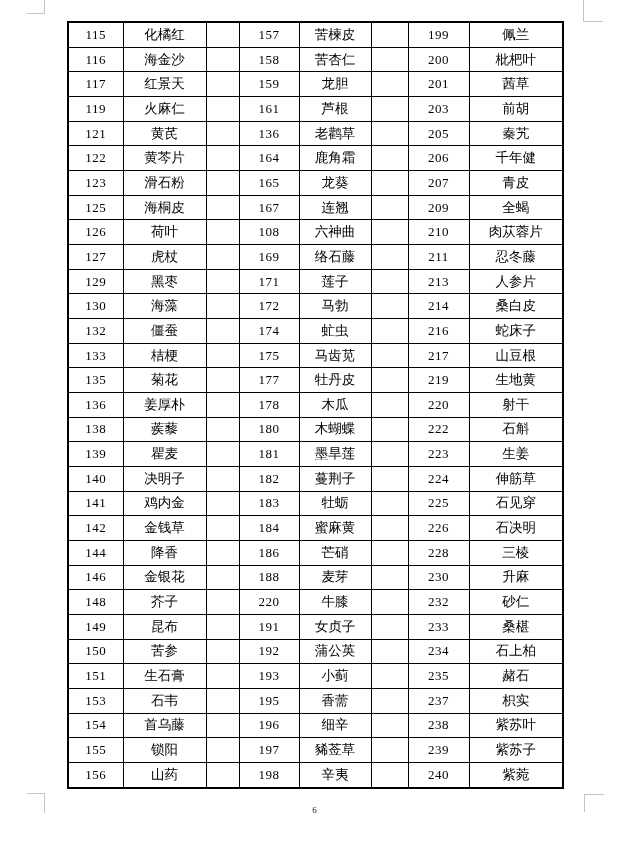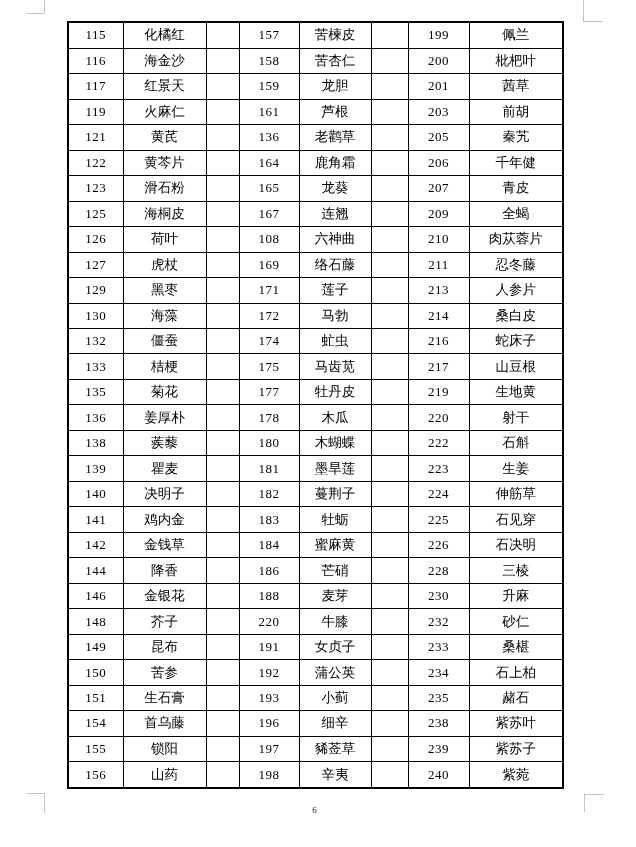--- a/index.html
+++ b/index.html
@@ -338,20 +338,30 @@
           <td class="num">151</td>
           <td class="name">生石膏</td>
           <td class="spacer"></td>
           <td class="num">193</td>
           <td class="name">小蓟</td>
           <td class="spacer"></td>
           <td class="num">235</td>
           <td class="name">赭石</td>
         </tr>
         <tr>
+          <td class="num">153</td>
+          <td class="name">石韦</td>
+          <td class="spacer"></td>
+          <td class="num">195</td>
+          <td class="name">香薷</td>
+          <td class="spacer"></td>
+          <td class="num">237</td>
+          <td class="name">枳实</td>
+        </tr>
+        <tr>
           <td class="num">154</td>
           <td class="name">首乌藤</td>
           <td class="spacer"></td>
           <td class="num">196</td>
           <td class="name">细辛</td>
           <td class="spacer"></td>
           <td class="num">238</td>
           <td class="name">紫苏叶</td>
         </tr>
         <tr>

